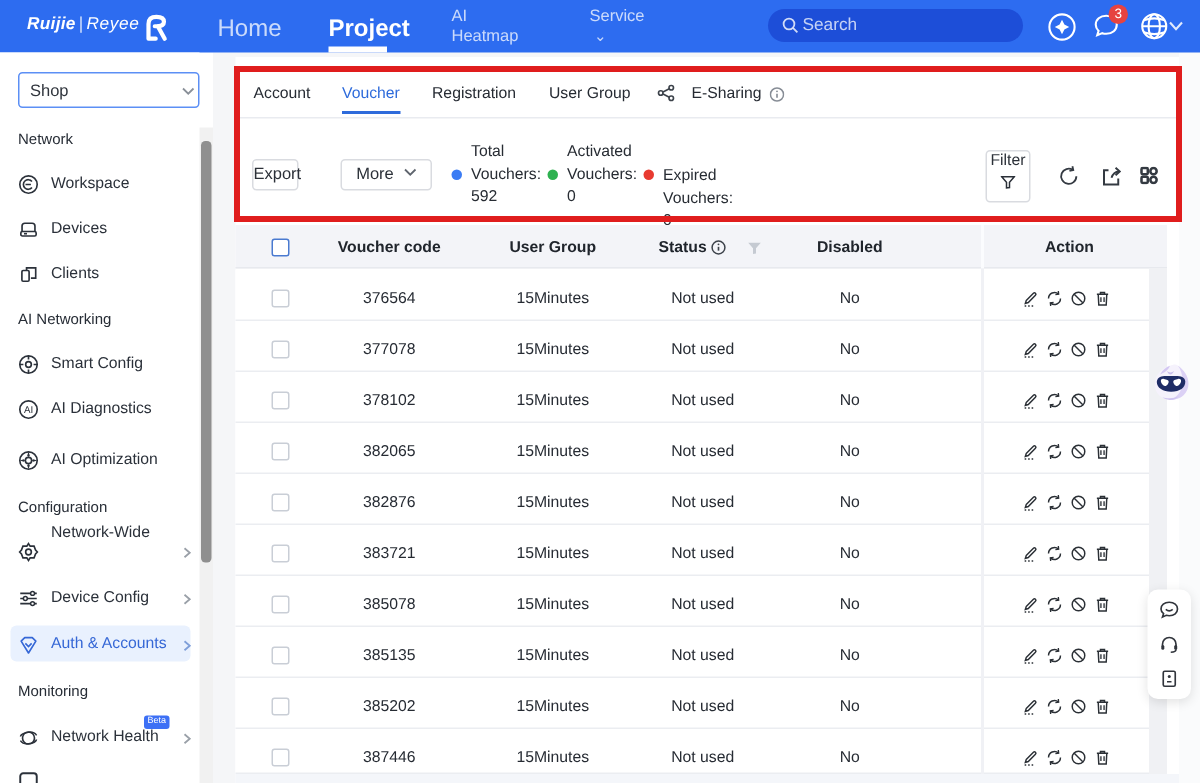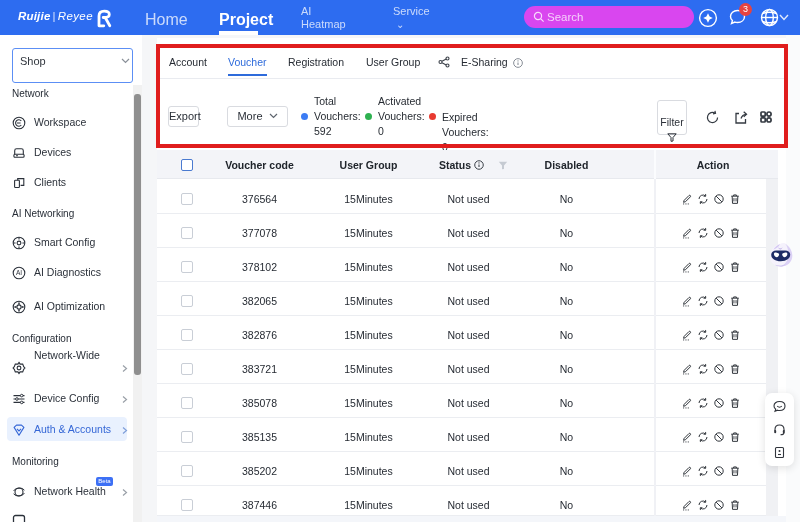--- a/index.html
+++ b/index.html
@@ -9,29 +9,29 @@
 
 
 #nav { position:absolute; left:0; top:0; width:800px; height:35px; background:#2d6cf0; }
 #nav .logo { position:absolute; left:18px; top:10px; color:#fff; font-size:11.5px; font-style:italic; font-weight:bold; letter-spacing:0.2px; }
 #nav .logo .sep { font-style:normal; font-weight:100; opacity:.8; padding:0 2px; }
 #nav .logo .reyee { font-style:italic; font-weight:400; letter-spacing:0.4px; }
 .navitem { position:absolute; color:rgba(255,255,255,0.75); font-size:16px; top:11px; }
 .navitem2 { position:absolute; color:rgba(255,255,255,0.75); font-size:11px; line-height:13px; top:5px; }
 #nav .active { color:#fff; font-weight:bold; }
 #nav .underline { position:absolute; left:219px; top:31px; width:39px; height:4px; background:#fff; }
-#nav .search { position:absolute; left:524px; top:6px; width:170px; height:22px; background:#d946ef; border-radius:11px; }
+#nav .search { position:absolute; left:512px; top:6px; width:170px; height:22px; background:#1d4ed8; border-radius:11px; }
 #nav .search .ph { position:absolute; left:23px; top:5px; font-size:11.5px; color:rgba(255,255,255,0.75); }
 .navicon { position:absolute; top:8px; }
 
 
 #sidebar { position:absolute; left:0; top:35px; width:133px; height:487px; background:#fff; }
 #sbtrack { position:absolute; left:133px; top:85px; width:9px; height:437px; background:#f1f1f1; }
 #sbthumb { position:absolute; left:134px; top:94px; width:7px; height:281px; background:#8f8f8f; border-radius:3px; }
-#shop { position:absolute; left:12px; top:48px; width:121px; height:35px; border:1px solid #5c8ff5; border-radius:3px; background:#fff; }
+#shop { position:absolute; left:12px; top:48px; width:121px; height:24px; border:1px solid #5c8ff5; border-radius:3px; background:#fff; }
 #shop span { position:absolute; left:7px; top:6px; font-size:11px; color:#30353d; }
 .sblabel { position:absolute; left:12px; font-size:10px; line-height:10px; color:#272d36; }
 .sbitem { position:absolute; left:34px; font-size:10.5px; line-height:11px; color:#2b313a; white-space:nowrap; }
 .sbicon { position:absolute; left:12px; width:14px; height:14px; color:#2b313a; }
 .sbchev { position:absolute; left:120px; width:9px; height:9px; }
 #authhl { position:absolute; left:7px; top:417px; width:120px; height:24px; background:#e9f1fe; border-radius:4px; }
 .beta { position:absolute; left:96px; top:477px; width:17px; height:9px; background:#3d70f5; border-radius:2px; color:#fff; font-size:6px; text-align:center; line-height:9px; }
 
 
 #main { position:absolute; left:142px; top:35px; width:658px; height:487px; background:#f5f6f8; }
@@ -42,21 +42,21 @@
 #tabline { position:absolute; left:160px; top:78px; width:624px; height:1px; background:#e9ebf0; }
 #vunder { position:absolute; left:228px; top:74px; width:39px; height:2px; background:#2e6bdb; }
 
 
 .btn { position:absolute; border:1px solid #d9dbe0; border-radius:3px; background:#fff; font-size:11px; color:#2b3038; text-align:center; }
 .stat { position:absolute; font-size:10.5px; color:#272c33; line-height:15px; }
 .dot { position:absolute; width:7px; height:7px; border-radius:50%; }
 #searchbox { position:absolute; left:488px; top:106px; width:161px; height:21px; border:1px solid #d9dbe0; border-radius:3px; background:#fff; }
 #searchbox .ph { position:absolute; left:9px; top:5px; font-size:10px; color:#bcc1c9; }
 #filterbtn { position:absolute; left:657px; top:100px; width:30px; height:35px; border:1px solid #d9dbe0; border-radius:3px; background:#fff; text-align:center; }
-#filterbtn .t { font-size:10.5px; color:#2b3038; margin-top:15px; }
+#filterbtn .t { font-size:10.5px; color:#2b3038; margin-top:0; }
 .tbicon { position:absolute; top:110px; width:15px; height:15px; color:#343a42; }
 
 
 #redbox { position:absolute; left:156px; top:44px; width:632px; height:104px; border:4px solid #e01d1d; z-index:50; }
 
 
 #thead { position:absolute; left:157px; top:150px; width:621px; height:29px; background:#f3f4f8; border-bottom:1px solid #e7e9ee; }
 .hcell { position:absolute; top:160px; font-size:10.5px; line-height:11px; font-weight:bold; color:#20252c; z-index:5; }
 .cb { position:absolute; left:181px; width:12px; height:12px; border:1px solid #c9ced6; border-radius:2px; background:#fff; }
 #hcb { position:absolute; left:181px; top:159px; width:12px; height:12px; border:1px solid #4a7ad0; border-radius:2px; background:#fff; z-index:5; }

